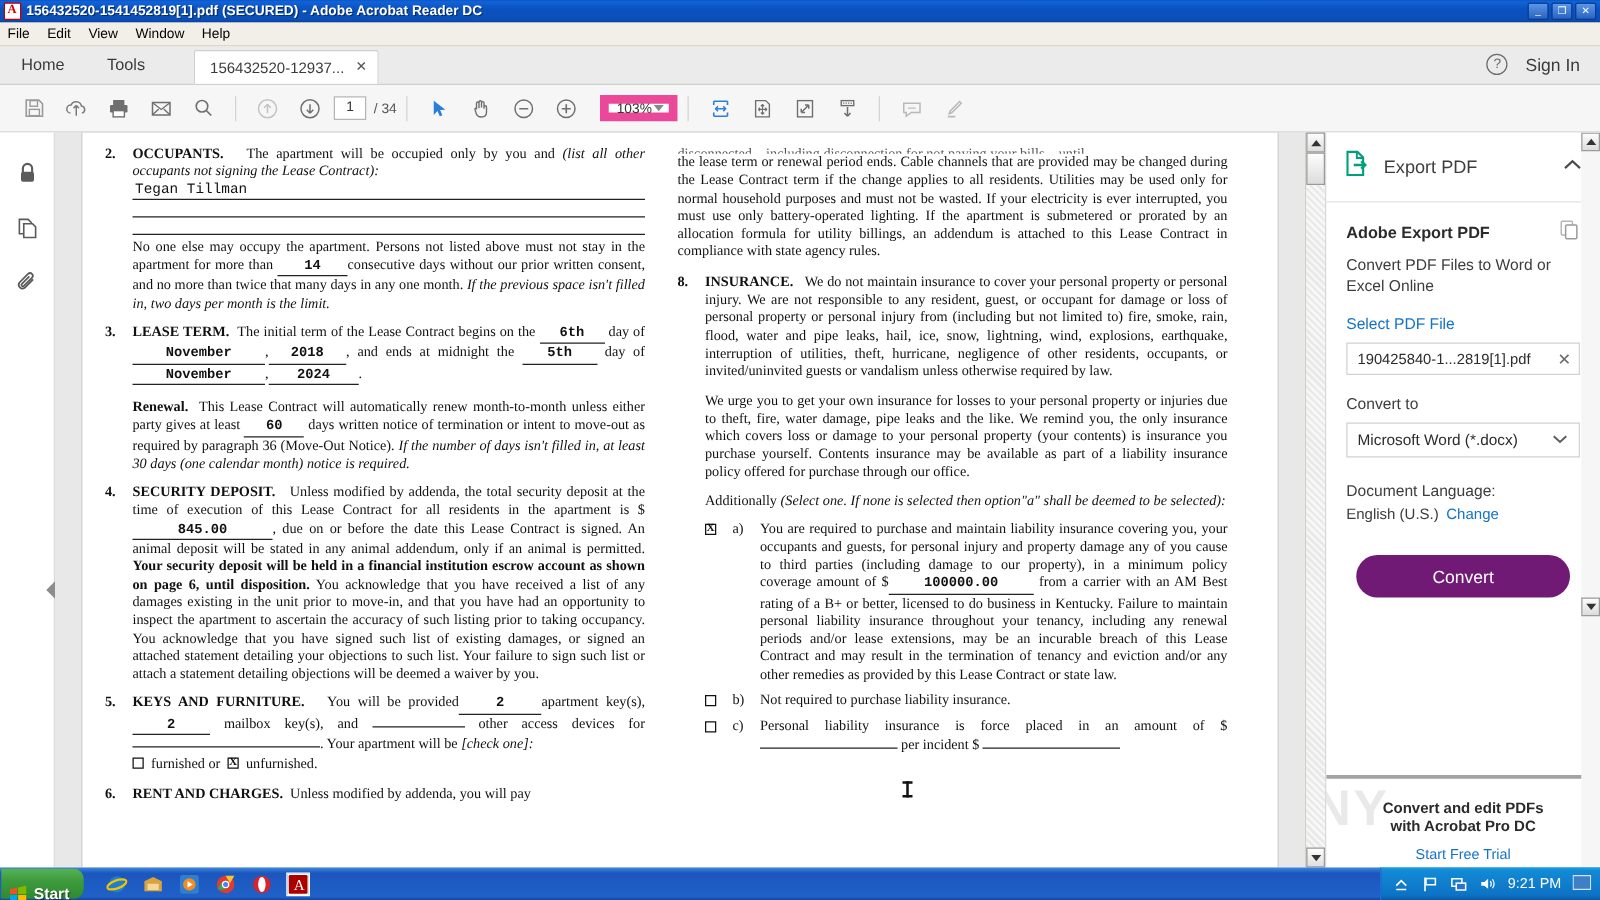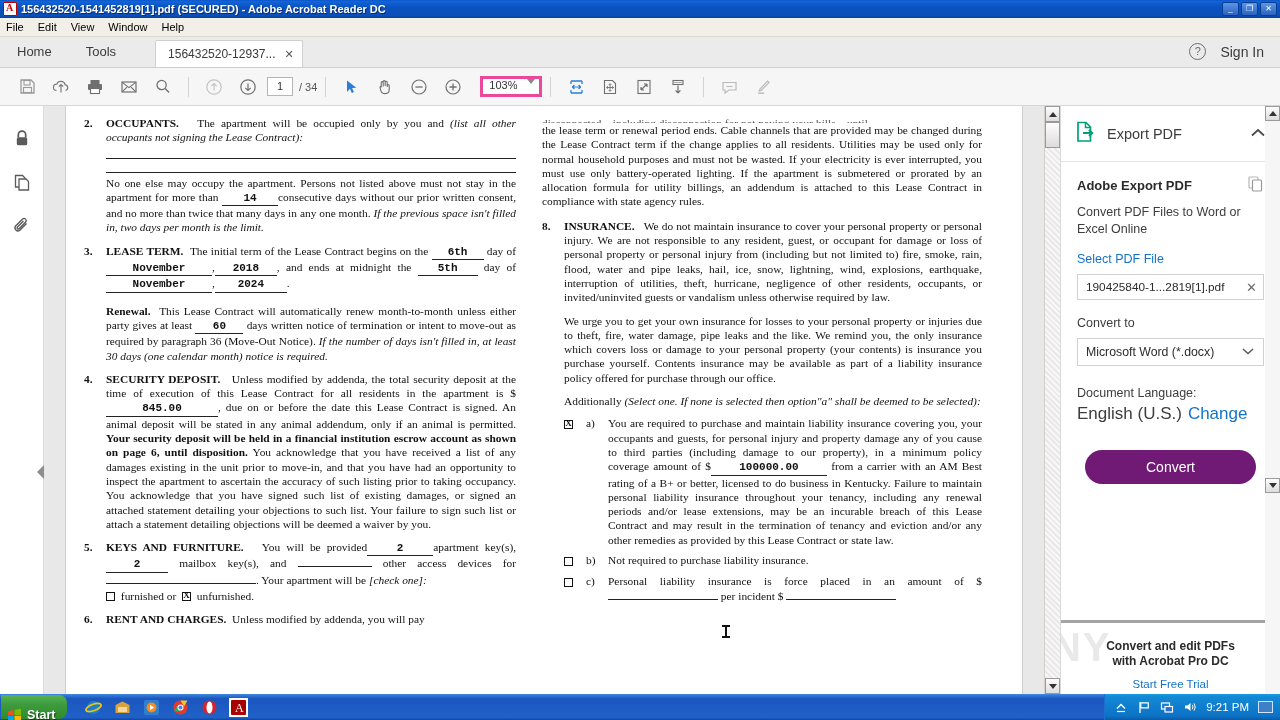--- a/index.html
+++ b/index.html
@@ -94,22 +94,22 @@
   }
   .tb-btn svg { display:block; }
   .tb-sep { width:1px; height:20px; background:#d3d3d3; margin:0 8px; }
   .pagebox {
     width:26px; height:19px; border:1px solid #b5b5b5; background:#fff;
     font-size:11px; text-align:center; line-height:17px; color:#333;
     margin-left:2px;
   }
   .pagecount { font-size:11px; color:#555; margin-left:6px; }
   .zoombox {
-    width:62px; height:21px; border:3px solid #ec4899; background:#fff;
-    display:flex; justify-content:space-between;
+    width:62px; height:21px; border:7px solid #ec4899; background:#fff;
+    display:flex; align-items:center; justify-content:space-between;
     padding:0 4px 0 6px; margin-left:10px; cursor:pointer;
   }
   .zoombox .zv { font-size:11px; color:#333; }
   .caret-dn { width:0;height:0;border-left:4px solid transparent;border-right:4px solid transparent;border-top:5px solid #888; }
 
   
   .workspace { position:absolute; top:106px; left:0; right:0; bottom:26px; background:#e6e6e6; display:flex; }
 
   .leftrail {
     width:44px; background:#fff; border-right:1px solid #dcdcdc;
@@ -218,21 +218,21 @@
   }
   .rp-file .x { margin-left:auto; color:#6b6b6b; font-size:13px; cursor:pointer; }
   .rp-label { font-size:12.5px; color:#3d3d3d; margin-top:16px; }
   .rp-select {
     margin-top:8px; height:28px; border:1px solid #d2d2d2; background:#fff;
     display:flex; align-items:center; padding:0 8px;
     font-size:12.3px; color:#2b2b2b; cursor:pointer;
   }
   .rp-select .chev { margin-left:auto; color:#555; }
   .rp-lang-title { font-size:12.5px; color:#3d3d3d; margin-top:20px; }
-  .rp-lang-row { font-size:17px; color:#3d3d3d; margin-top:4px; }
+  .rp-lang-row { font-size:12px; color:#3d3d3d; margin-top:4px; }
   .rp-lang-row a { color:#1473c6; cursor:pointer; margin-left:6px; }
   .rp-convert {
     margin:26px 8px 0 8px; height:34px; border-radius:17px;
     background:#701a75; color:#fff; font-size:14px;
     display:flex; align-items:center; justify-content:center; cursor:pointer;
   }
   .rp-footer {
     border-top:3px solid #a3a3a3; padding:16px 10px 4px 10px; text-align:center;
   }
   .rp-footer .f1 { font-size:12px; font-weight:bold; color:#2b2b2b; line-height:15px; }
@@ -458,20 +458,21 @@
         <div class="cols">
 
           <div class="col">
 
             <div class="item">
               <div class="num">2.</div>
               <div class="body">
                 <span class="ttl">OCCUPANTS.</span>
                 &nbsp;&nbsp;<span>The apartment will be occupied only by you and</span>
                 <span class="it">(list all other occupants not signing the Lease Contract):</span>
+                <span class="hand">Tegan Tillman</span>
                 <div class="hand-line"></div>
                 <div class="hand-line"></div>
                 <div style="margin-top:3px;">
                   <span>No one else may occupy the apartment. Persons not listed above must not stay in the apartment for more than</span>
                   <span class="fill" style="width:56px;font-weight:bold;">14</span><span>consecutive days without our prior written consent, and no more than twice that many days in any one month.</span>
                   <span class="it">If the previous space isn't filled in, two days per month is the limit.</span>
                 </div>
               </div>
             </div>
 

